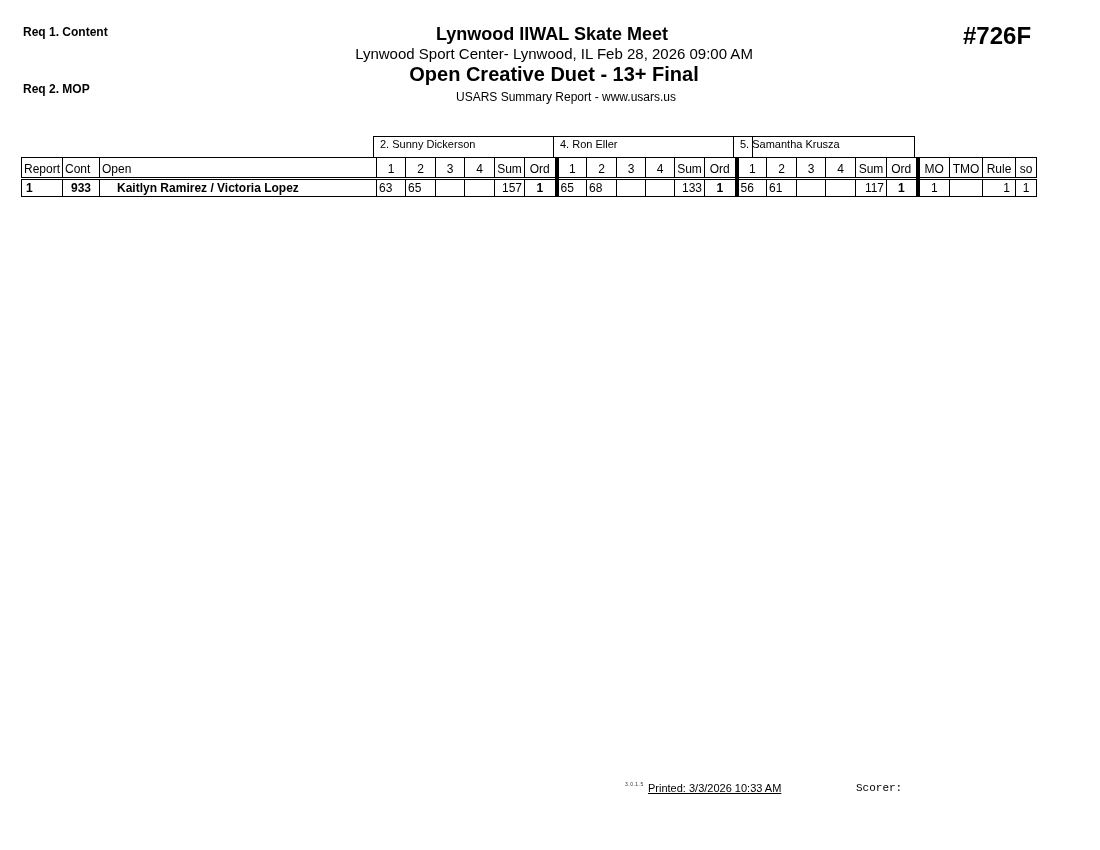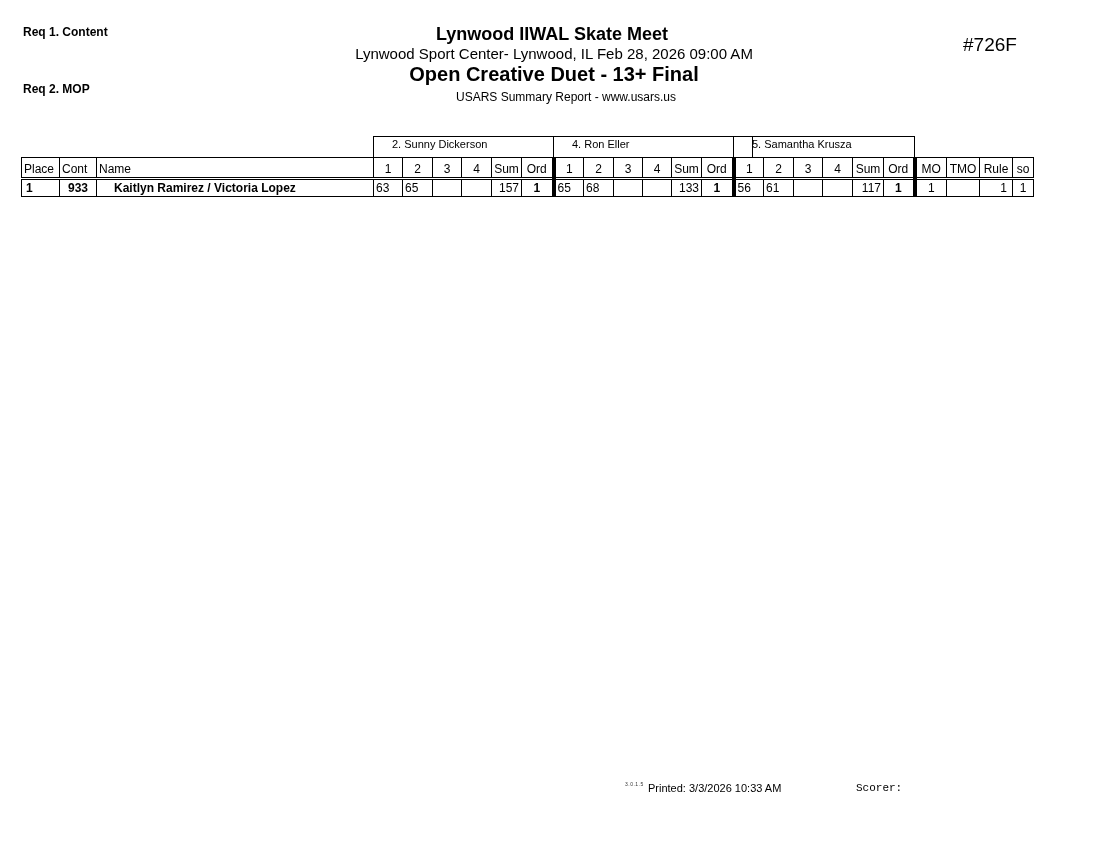--- a/index.html
+++ b/index.html
@@ -5,44 +5,44 @@
   html, body { margin: 0; padding: 0; background: #ffffff; }
   body { width: 1100px; height: 850px; position: relative; overflow: hidden; font-family: "Liberation Sans", sans-serif; color: #000; }
   .req { position: absolute; left: 23px; font-size: 12px; line-height: 15px; font-weight: bold; }
   .req1 { top: 25px; }
   .req2 { top: 41px; margin-top: 41px; }
   .hdr { position: absolute; left: 0; width: 1100px; text-align: center; }
   .title { top: 24px; font-size: 18px; font-weight: bold; left: 2px; width: 1100px; }
   .venue { top: 45px; font-size: 15px; left: 4px; }
   .event { top: 63px; font-size: 20px; font-weight: bold; left: 4px; }
   .report { top: 90px; font-size: 12px; left: 16px; }
-  .code { position: absolute; left: 963px; top: 34px; font-size: 19px; font-weight: normal; }
+  .code { position: absolute; left: 963px; top: 22px; font-size: 24px; font-weight: bold; }
 
   
-  .jbox { position: absolute; top: 136px; height: 21px; border: 1px solid #000; border-bottom: none; font-size: 11px; line-height: 13px; box-sizing: border-box; padding-left: 18px; padding-top: 1px; }
+  .jbox { position: absolute; top: 136px; height: 21px; border: 1px solid #000; border-bottom: none; font-size: 11px; line-height: 13px; box-sizing: border-box; padding-left: 6px; padding-top: 1px; }
   .j1 { left: 373px; width: 181px; }
   .j2 { left: 553px; width: 200px; }
   .j3 { left: 733px; width: 182px; }
 
   table.res { position: absolute; left: 21px; top: 157px; border-collapse: collapse; font-size: 12px; table-layout: fixed; }
   table.res td { border: 1px solid #000; padding: 0 2px; height: 18px; box-sizing: border-box; white-space: nowrap; overflow: hidden; }
   table.res tr.head td { height: 21px; vertical-align: bottom; padding-bottom: 1px; }
   table.res tr.head td.num { text-align: center; }
   table.res tr.head { border-bottom: 3px double #000; }
   table.res tr.row td { font-size: 12px; }
   .c { text-align: center; }
   .r { text-align: right; }
   .b { font-weight: bold; }
   .thickR { border-right: 4px solid #000 !important; }
   .bigb { font-weight: bold; font-size: 13px; }
   .row td.place { padding-left: 4px; }
 
   .footer { position: absolute; top: 782px; font-size: 11px; }
   .ver { left: 625px; top: 781px; font-size: 5px; letter-spacing: 0.5px; color: #333; }
-  .printed { left: 648px; }
+  .printed { left: 648px; text-decoration: underline; }
   .scorer { left: 856px; font-family: Liberation Mono, monospace; }
 </style>
 </head>
 <body>
 
 <div class="req req1">Req  1.  Content</div>
 <div class="req req2">Req  2.  MOP</div>
 
 <div class="hdr title">Lynwood IIWAL Skate Meet</div>
 <div class="hdr venue">Lynwood Sport Center- Lynwood, IL  Feb 28, 2026  09:00 AM</div>
@@ -77,23 +77,23 @@
       <col style="width:30px">
       <col style="width:31px">
       <col style="width:31px">
     <col style="width:32px">
       <col style="width:33px">
       <col style="width:33px">
       <col style="width:21px">
   </colgroup>
   <tbody>
       <tr class="head">
-    <td>Place</td>
+    <td>Report</td>
     <td>Cont</td>
-    <td>Name</td>
+    <td>Open</td>
 
     <td class="num">1</td>
     <td class="num">2</td>
     <td class="num">3</td>
     <td class="num">4</td>
     <td class="num">Sum</td>
     <td class="num thickR">Ord</td>
 
     <td class="num">1</td>
     <td class="num">2</td>

